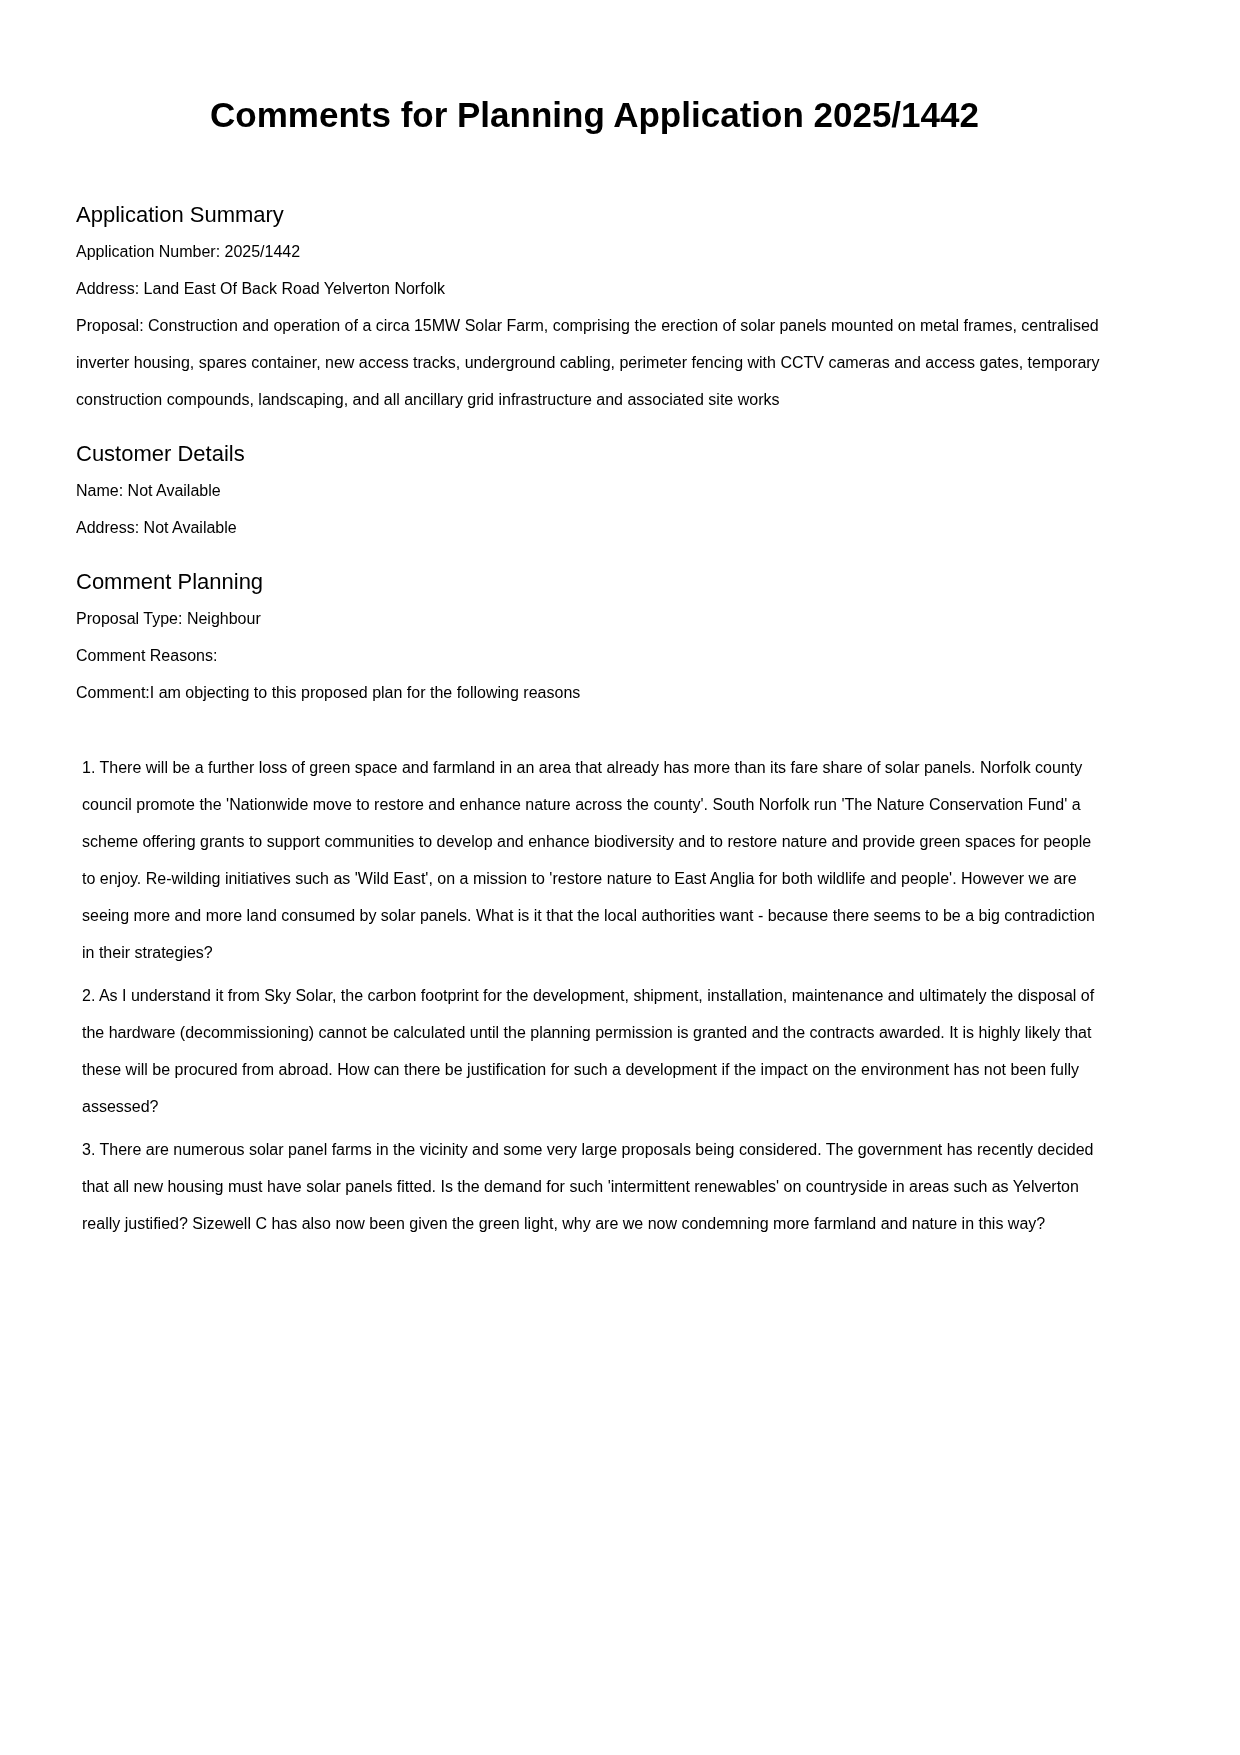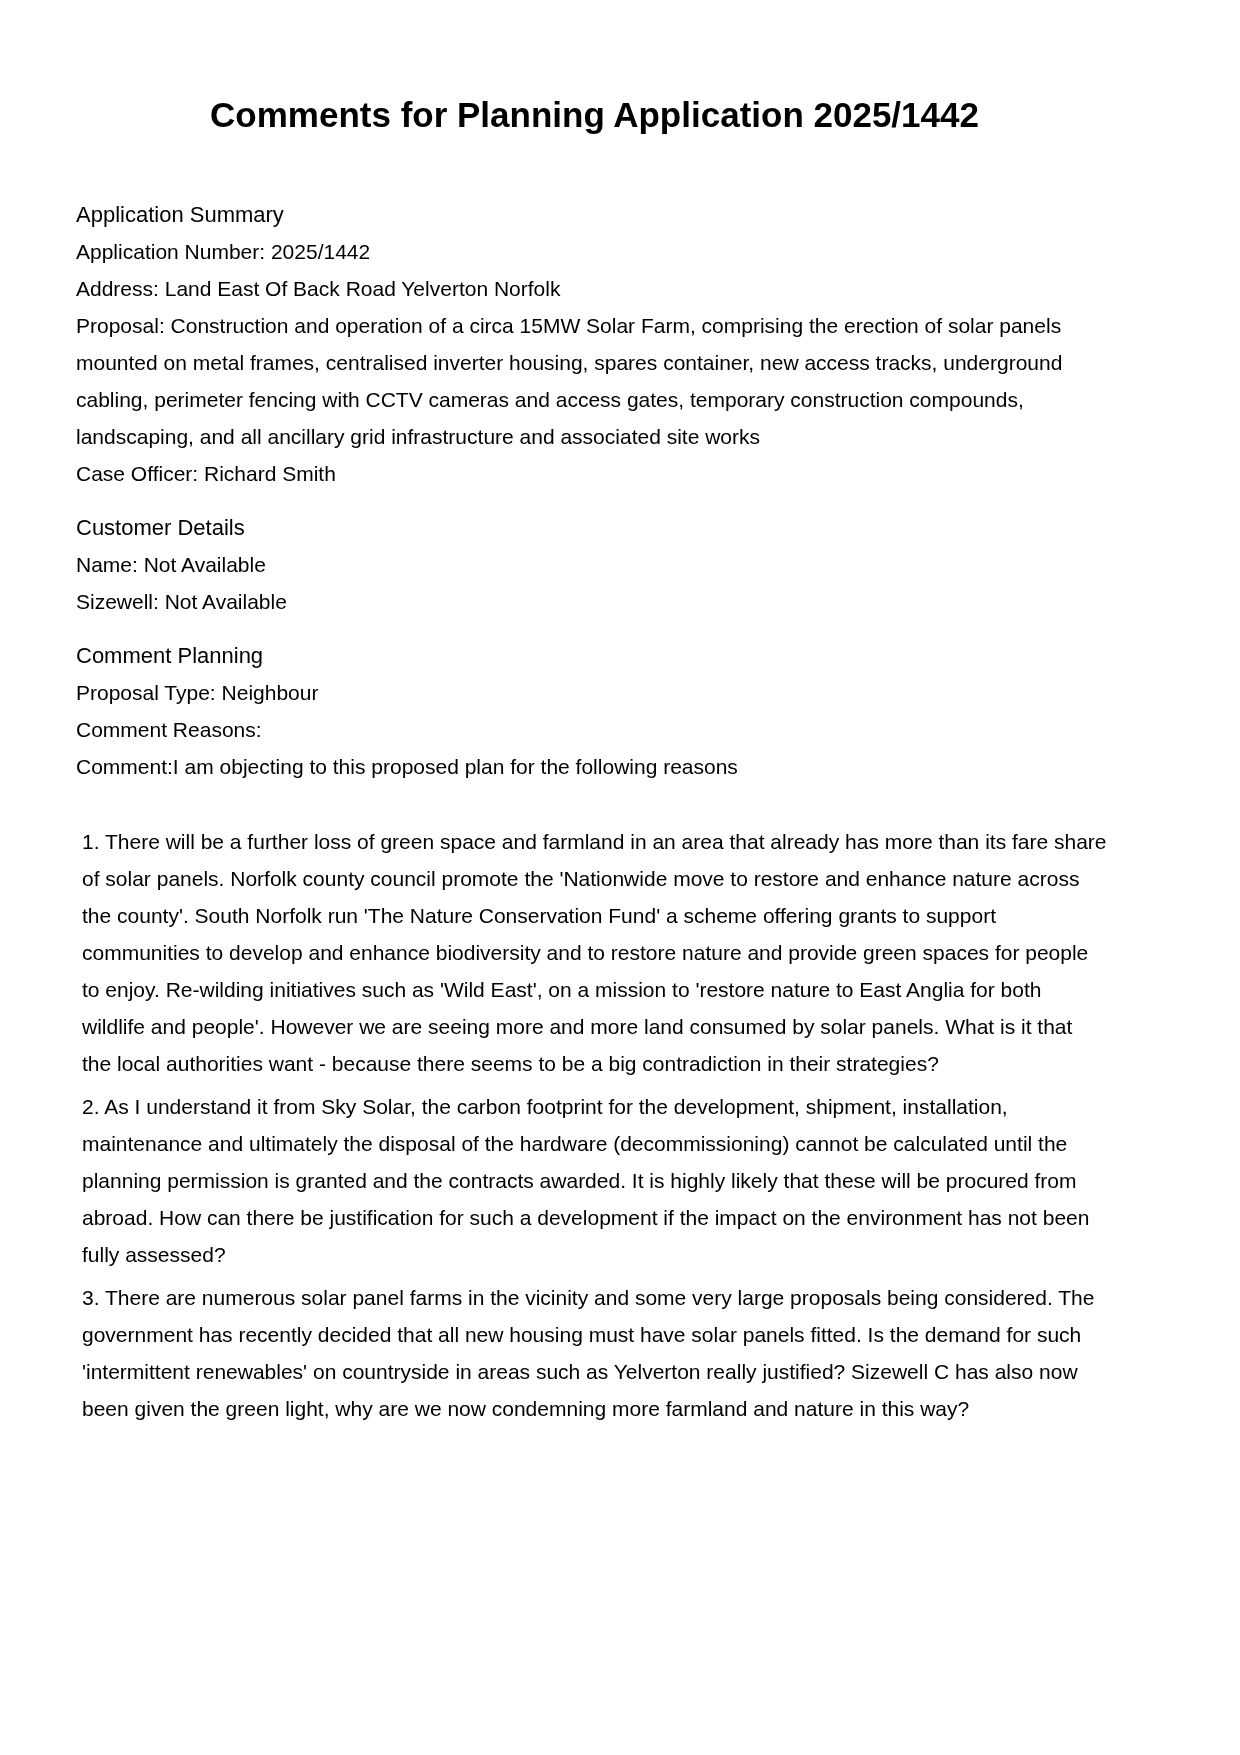--- a/index.html
+++ b/index.html
@@ -36,21 +36,21 @@
     margin-top: 0;
   }
   h2.section-heading {
     margin: 0;
     font-size: 22px;
     font-weight: normal;
     line-height: 37px;
   }
   p.doc-line {
     margin: 0;
-    font-size: 21px;
+    font-size: 16px;
     line-height: 37px;
   }
   .comment-body {
     margin-top: 38px;
   }
   .comment-body p.doc-line {
     margin: 6px;
   }
 </style>
 </head>
@@ -58,27 +58,26 @@
 
 <div class="page">
 
   <h1 class="doc-title">Comments for Planning Application 2025/1442</h1>
 
   <section class="doc-section">
     <h2 class="section-heading">Application Summary</h2>
     <p class="doc-line">Application Number: 2025/1442</p>
     <p class="doc-line">Address: Land East Of Back Road Yelverton Norfolk</p>
     <p class="doc-line">Proposal: Construction and operation of a circa 15MW Solar Farm, comprising the erection of solar panels mounted on metal frames, centralised inverter housing, spares container, new access tracks, underground cabling, perimeter fencing with CCTV cameras and access gates, temporary construction compounds, landscaping, and all ancillary grid infrastructure and associated site works</p>
-    <p class="doc-line">Case Officer: Richard Smith</p>
   </section>
 
   <section class="doc-section">
     <h2 class="section-heading">Customer Details</h2>
     <p class="doc-line">Name: Not Available</p>
-    <p class="doc-line">Sizewell: Not Available</p>
+    <p class="doc-line">Address: Not Available</p>
   </section>
 
   <section class="doc-section">
     <h2 class="section-heading">Comment Planning</h2>
     <p class="doc-line">Proposal Type: Neighbour</p>
     <p class="doc-line">Comment Reasons:</p>
     <p class="doc-line">Comment:I am objecting to this proposed plan for the following reasons</p>
   </section>
 
   <div class="comment-body">

